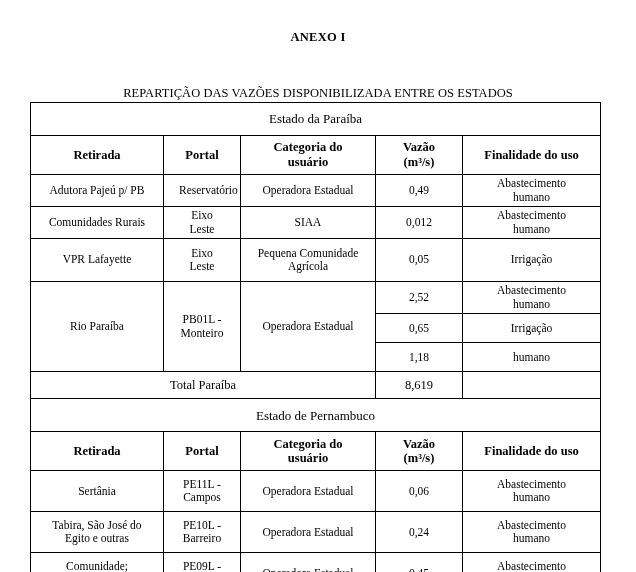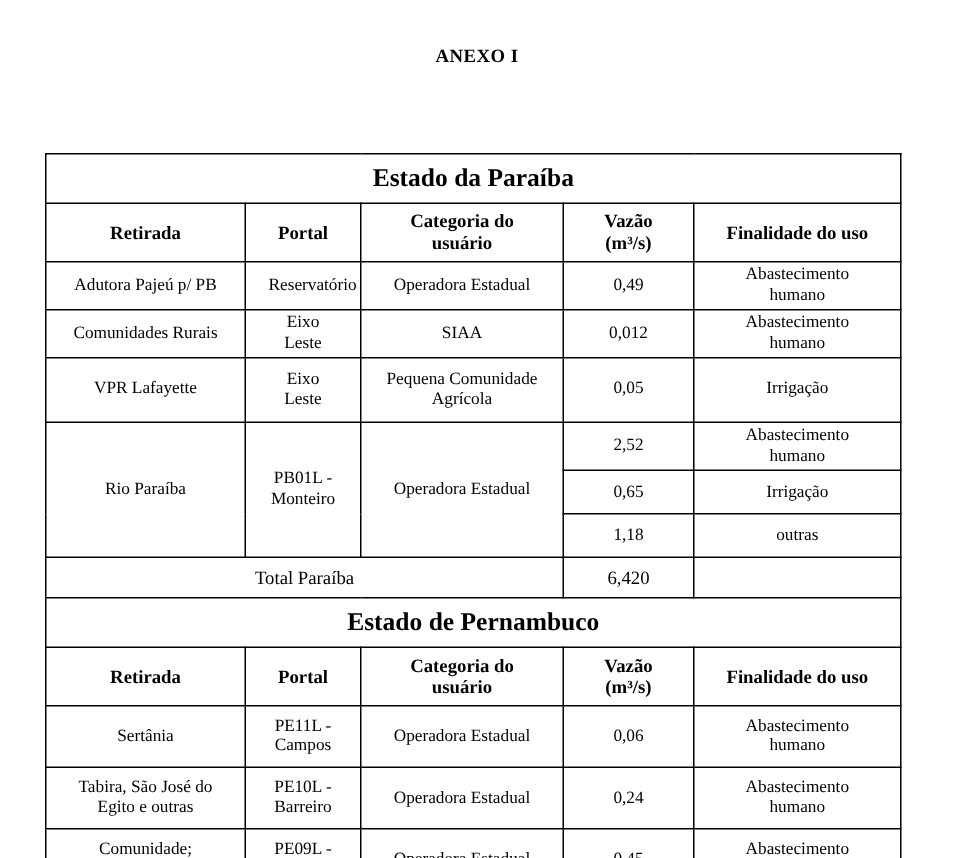--- a/index.html
+++ b/index.html
@@ -56,22 +56,22 @@
     line-height: 1.18;
     font-weight: normal;
   }
   .col1 { width: 133px; }
   .col2 { width: 77px; }
   .col3 { width: 135px; }
   .col4 { width: 87px; }
   .col5 { width: 138px; }
 
   tr.band td {
-    font-weight: bold;
-    font-size: 17px;
+    font-weight: normal;
+    font-size: 13px;
     height: 26px;
     padding: 3px;
   }
   tr.headrow td {
     font-weight: bold;
     font-size: 12.5px;
     height: 34px;
   }
   tr.datarow td {
     height: 26px;
@@ -101,20 +101,21 @@
   }
   td.empty-cell { }
 </style>
 </head>
 <body>
 
 <div class="page">
 
   <div class="doc-title">ANEXO I</div>
 
+  <div class="doc-subtitle">REPARTIÇÃO DAS VAZÕES DISPONIBILIZADA ENTRE OS ESTADOS</div>
 
   <div class="table-wrap">
     <table class="anexo">
       <colgroup>
         <col class="col1">
         <col class="col2">
         <col class="col3">
         <col class="col4">
         <col class="col5">
       </colgroup>
@@ -162,26 +163,26 @@
           <td rowspan="3">Operadora Estadual</td>
           <td>2,52</td>
           <td>Abastecimento humano</td>
         </tr>
         <tr class="subrow">
           <td>0,65</td>
           <td>Irrigação</td>
         </tr>
         <tr class="subrow">
           <td>1,18</td>
-          <td>outras</td>
+          <td>humano</td>
         </tr>
 
         <tr class="totalrow">
           <td colspan="3" class="total-label">Total Paraíba</td>
-          <td class="total-value">6,420</td>
+          <td class="total-value">8,619</td>
           <td class="empty-cell"></td>
         </tr>
 
         <tr class="band">
           <td colspan="5">Estado de Pernambuco</td>
         </tr>
 
         <tr class="headrow">
           <td>Retirada</td>
           <td>Portal</td>

